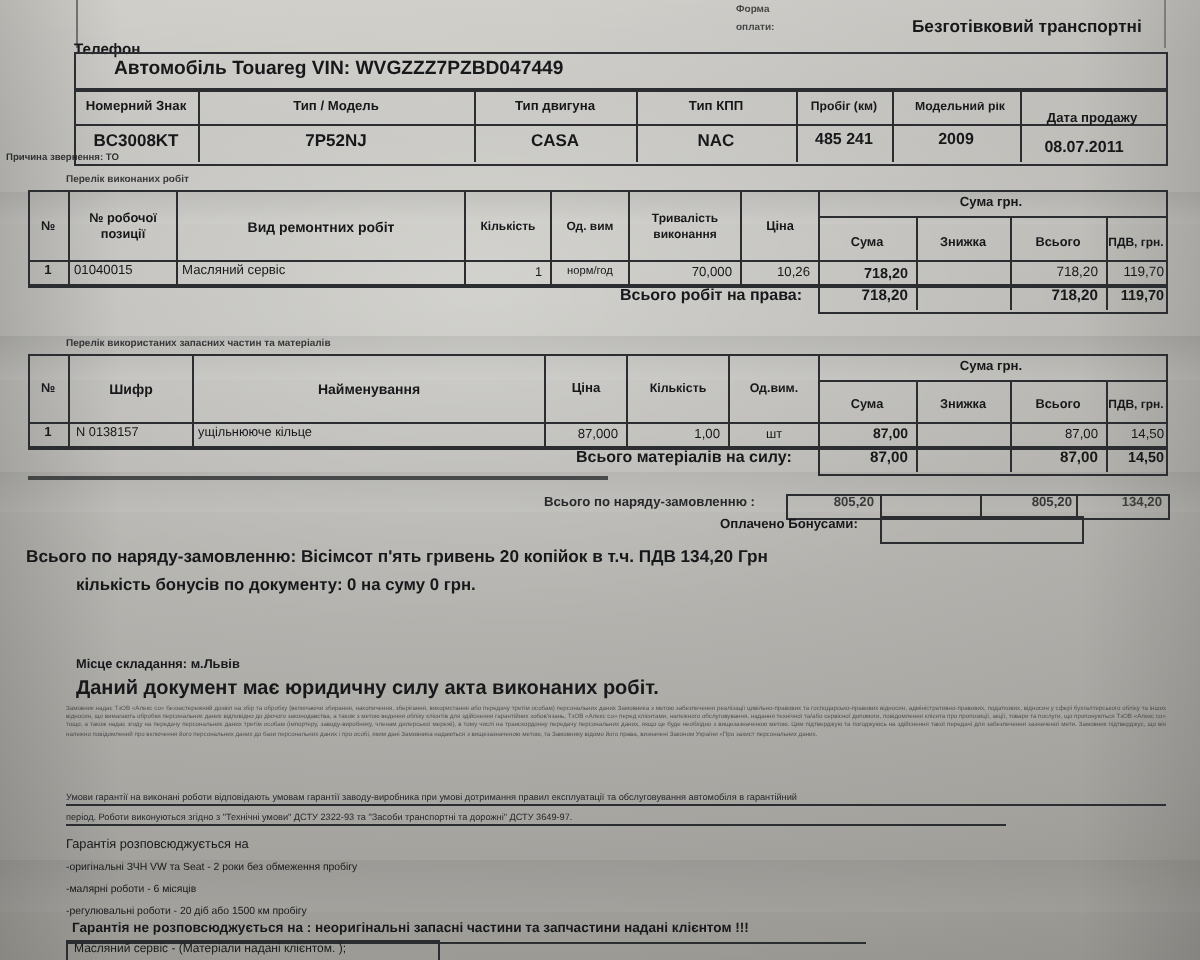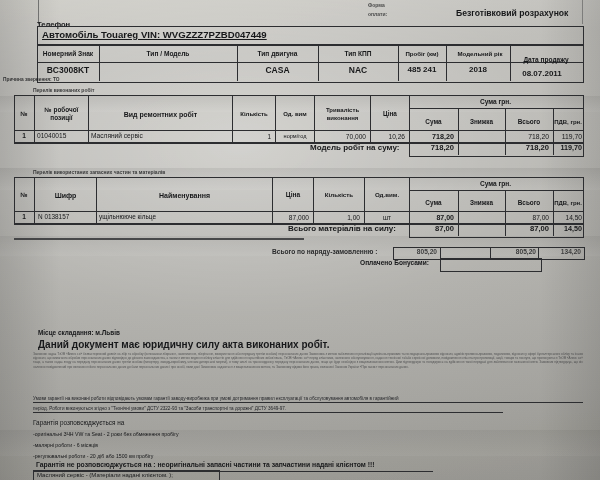--- a/index.html
+++ b/index.html
@@ -67,28 +67,28 @@
 <div class="crease c2"></div>
 <div class="crease c3"></div>
 <div class="crease c4"></div>
 <div class="vgrad vl"></div>
 <div class="vgrad vr"></div>
 
 <div class="layer">
 
   <div class="txt" style="left:368px;top:3px;font-size:5px;font-weight:bold;opacity:.75;">Форма</div>
   <div class="txt" style="left:368px;top:12px;font-size:5px;font-weight:bold;opacity:.75;">оплати:</div>
-  <div class="txt b" style="left:456px;top:9px;font-size:8.6px;">Безготівковий розрахунок</div>
+  <div class="txt b" style="left:456px;top:9px;font-size:8.6px;">Безготівковий транспортні</div>
 
   <div class="ln v" style="left:38px;top:0px;height:24px;opacity:.55;"></div>
   <div class="ln v" style="left:582px;top:0px;height:24px;opacity:.4;"></div>
   <div class="txt b" style="left:37px;top:21px;font-size:7.6px;">Телефон</div>
 
   <div class="box" style="left:37px;top:26px;width:545px;height:17px;border-width:1.4px;"></div>
-  <div class="txt b" style="left:42px;top:30px;font-size:9.6px;text-decoration:underline;">Автомобіль Touareg VIN: WVGZZZ7PZBD047449</div>
+  <div class="txt b" style="left:57px;top:30px;font-size:9.6px;">Автомобіль Touareg VIN: WVGZZZ7PZBD047449</div>
 
   <div class="box" style="left:37px;top:45px;width:545px;height:36px;border-width:1.4px;"></div>
 
   <div class="ln h" style="left:37px;top:62px;width:546px;"></div>
 
   <div class="ln v" style="left:99px;top:45px;height:36px;"></div>
   <div class="ln v" style="left:237px;top:45px;height:36px;"></div>
   <div class="ln v" style="left:318px;top:45px;height:36px;"></div>
   <div class="ln v" style="left:398px;top:45px;height:36px;"></div>
   <div class="ln v" style="left:446px;top:45px;height:36px;"></div>
@@ -96,24 +96,25 @@
 
   <div class="txt hdr ctr" style="left:37px;top:51px;width:62px;">Номерний Знак</div>
   <div class="txt hdr ctr" style="left:99px;top:51px;width:138px;">Тип / Модель</div>
   <div class="txt hdr ctr" style="left:237px;top:51px;width:81px;">Тип двигуна</div>
   <div class="txt hdr ctr" style="left:318px;top:51px;width:80px;">Тип КПП</div>
   <div class="txt hdr ctr" style="left:398px;top:51px;width:48px;font-size:6.1px;">Пробіг (км)</div>
   <div class="txt hdr ctr" style="left:446px;top:51px;width:68px;font-size:6.1px;overflow:hidden;">Модельний рік</div>
   <div class="txt hdr ctr" style="left:510px;top:57px;width:72px;">Дата продажу</div>
 
   <div class="txt cellv ctr" style="left:37px;top:66px;width:62px;">BC3008KT</div>
+  <div class="txt cellv ctr" style="left:99px;top:66px;width:138px;">7P52NJ</div>
   <div class="txt cellv ctr" style="left:237px;top:66px;width:81px;">CASA</div>
   <div class="txt cellv ctr" style="left:318px;top:66px;width:80px;">NAC</div>
   <div class="txt cellv ctr" style="left:398px;top:66px;width:48px;font-size:8px;">485 241</div>
-  <div class="txt cellv ctr" style="left:446px;top:66px;width:64px;font-size:8px;">2018</div>
+  <div class="txt cellv ctr" style="left:446px;top:66px;width:64px;font-size:8px;">2009</div>
   <div class="txt cellv ctr" style="left:510px;top:70px;width:64px;font-size:8px;">08.07.2011</div>
 
   <div class="txt b" style="left:3px;top:78px;font-size:4.8px;opacity:.85;">Причина звернення: ТО</div>
 
   <div class="txt b" style="left:33px;top:88px;font-size:5px;opacity:.82;">Перелік виконаних робіт</div>
 
   <div class="box" style="left:14px;top:95px;width:568px;height:47px;border-width:1.3px;"></div>
 
   <div class="ln h" style="left:409px;top:108px;width:174px;"></div>
 
@@ -154,21 +155,21 @@
   <div class="txt" style="left:91px;top:133px;font-size:6.6px;">Масляний сервіс</div>
   <div class="txt" style="left:233px;top:134px;width:38px;text-align:right;font-size:6.4px;">1</div>
   <div class="txt ctr" style="left:276px;top:134px;width:38px;font-size:5.6px;">норм/год</div>
   <div class="txt" style="left:315px;top:134px;width:51px;text-align:right;font-size:6.6px;">70,000</div>
   <div class="txt" style="left:371px;top:134px;width:34px;text-align:right;font-size:6.6px;">10,26</div>
   <div class="txt" style="left:409px;top:133px;width:45px;text-align:right;font-size:7.2px;font-weight:bold;">718,20</div>
   <div class="txt" style="left:458px;top:133px;width:43px;text-align:right;font-size:7.2px;"></div>
   <div class="txt" style="left:505px;top:134px;width:44px;text-align:right;font-size:6.8px;">718,20</div>
   <div class="txt" style="left:553px;top:134px;width:29px;text-align:right;font-size:6.8px;">119,70</div>
 
-  <div class="txt b" style="left:310px;top:144px;font-size:8px;">Модель робіт на суму:</div>
+  <div class="txt b" style="left:310px;top:144px;font-size:8px;">Всього робіт на права:</div>
   <div class="txt" style="left:409px;top:144px;width:45px;text-align:right;font-size:7.6px;font-weight:bold;">718,20</div>
   <div class="txt" style="left:458px;top:144px;width:43px;text-align:right;font-size:7.6px;"></div>
   <div class="txt" style="left:505px;top:144px;width:44px;text-align:right;font-size:7.6px;font-weight:bold;">718,20</div>
   <div class="txt" style="left:553px;top:144px;width:29px;text-align:right;font-size:7.2px;font-weight:bold;">119,70</div>
 
   <div class="txt b" style="left:33px;top:170px;font-size:5px;opacity:.82;">Перелік використаних запасних частин та матеріалів</div>
 
   <div class="box" style="left:14px;top:177px;width:568px;height:46px;border-width:1.3px;"></div>
   <div class="ln h" style="left:409px;top:190px;width:174px;"></div>
   <div class="ln h" style="left:14px;top:211px;width:569px;"></div>
@@ -225,20 +226,22 @@
   <div class="ln v" style="left:538px;top:247px;height:11px;"></div>
   <div class="txt b" style="left:272px;top:249px;font-size:6.6px;opacity:.9;">Всього по наряду-замовленню :</div>
   <div class="txt" style="left:396px;top:249px;width:41px;text-align:right;font-size:6.6px;font-weight:bold;opacity:.78;">805,20</div>
   <div class="txt" style="left:492px;top:249px;width:44px;text-align:right;font-size:6.6px;font-weight:bold;opacity:.8;">805,20</div>
   <div class="txt" style="left:540px;top:249px;width:41px;text-align:right;font-size:6.6px;font-weight:bold;opacity:.75;">134,20</div>
 
   <div class="box" style="left:440px;top:258px;width:100px;height:12px;border-width:1.2px;"></div>
   <div class="txt b" style="left:360px;top:260px;font-size:6.6px;">Оплачено Бонусами:</div>
   <div class="txt" style="left:443px;top:260px;width:94px;text-align:right;font-size:6.6px;"></div>
 
+  <div class="txt b" style="left:13px;top:274px;font-size:8.6px;">Всього по наряду-замовленню: Вісімсот п'ять гривень 20 копійок в т.ч. ПДВ 134,20 Грн</div>
+  <div class="txt b" style="left:38px;top:288px;font-size:8.4px;">кількість бонусів по документу:  0 на суму  0 грн.</div>
   <div class="txt b" style="left:38px;top:330px;font-size:6.4px;">Місце складання: м.Львів</div>
   <div class="txt b" style="left:38px;top:340px;font-size:10px;">Даний документ має юридичну силу акта виконаних робіт.</div>
 
   <div class="micro" style="left:33px;top:352px;width:550px;">Замовник надає ТзОВ «Алекс со» беззастережний дозвіл на збір та обробку (включаючи збирання, накопичення, зберігання, використання або передачу третім особам) персональних даних Замовника з метою забезпечення реалізації цивільно-правових та господарсько-правових відносин, адміністративно-правових, податкових, відносин у сфері бухгалтерського обліку та інших відносин, що вимагають обробки персональних даних відповідно до діючого законодавства, а також з метою ведення обліку клієнтів для здійснення гарантійних зобов'язань, ТзОВ «Алекс со» перед клієнтами, належного обслуговування, надання технічної та/або сервісної допомоги, повідомлення клієнта про пропозиції, акції, товари та послуги, що пропонуються ТзОВ «Алекс со» тощо, а також надає згоду на передачу персональних даних третім особам (імпортеру, заводу-виробнику, членам дилерської мережі), в тому числі на транскордонну передачу персональних даних, якщо це буде необхідно з вищезазначеною метою. Цим підтверджую та погоджуюсь на здійснення такої передачі для забезпечення зазначеної мети. Замовник підтверджує, що він належно повідомлений про включення його персональних даних до бази персональних даних і про особі, яким дані Замовника надаються з вищезазначеною метою, та Замовнику відомо його права, визначені Законом України «Про захист персональних даних.</div>
 
   <div class="small-legal underline" style="left:33px;top:396px;width:550px;white-space:nowrap;overflow:hidden;">Умови гарантії на виконані роботи відповідають умовам гарантії заводу-виробника при умові дотримання правил експлуатації та обслуговування автомобіля в гарантійний</div>
   <div class="small-legal underline" style="left:33px;top:406px;width:470px;white-space:nowrap;overflow:hidden;">період.  Роботи виконуються згідно з "Технічні умови" ДСТУ 2322-93 та "Засоби транспортні та дорожні" ДСТУ 3649-97.</div>
 
   <div class="txt" style="left:33px;top:420px;font-size:6.4px;">Гарантія розповсюджується на</div>
   <div class="txt" style="left:33px;top:432px;font-size:5.2px;">-оригінальні ЗЧН VW та Seat  - 2 роки без обмеження пробігу</div>

